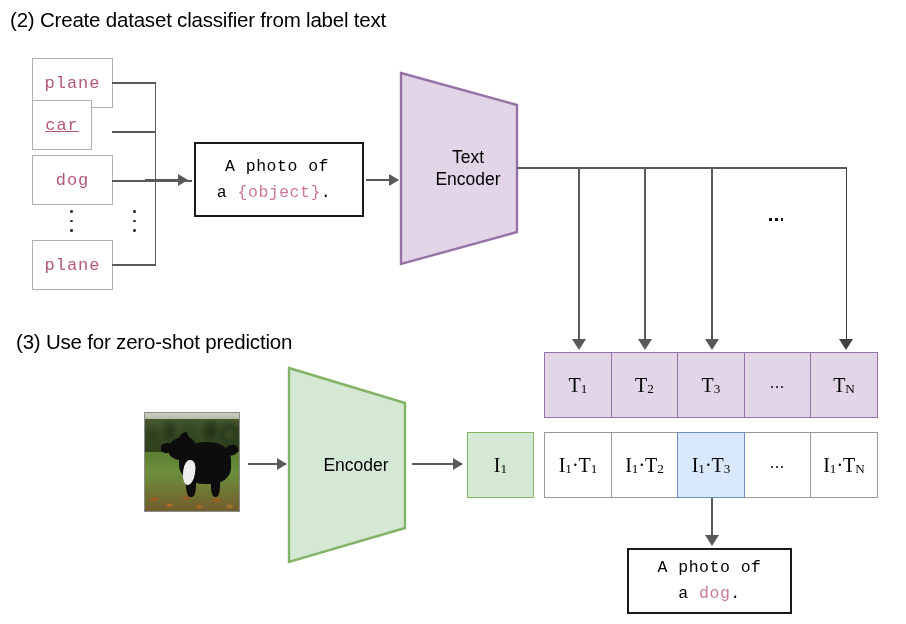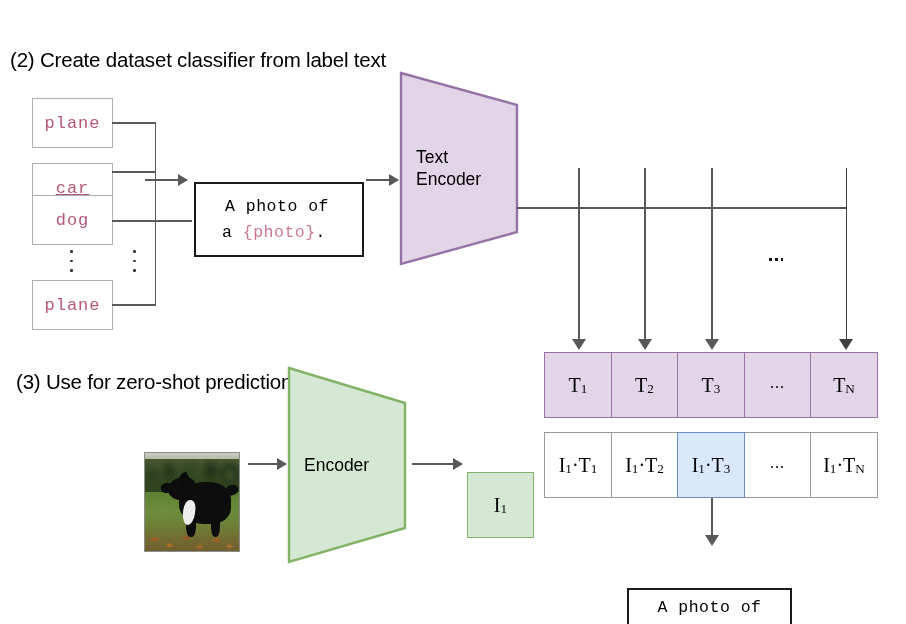--- a/index.html
+++ b/index.html
@@ -1,18 +1,18 @@
 <!DOCTYPE html>
 <html><head>
 <meta charset="utf-8">
 <style>
   html,body{margin:0;padding:0;background:#ffffff;}
   body{width:906px;height:624px;position:relative;overflow:hidden;
        font-family:"Liberation Sans",sans-serif;color:#000;}
-  .abs{position:absolute;margin-top:40px;}
+  .abs{position:absolute;}
 
   
   .heading{font-size:20.5px;letter-spacing:-0.2px;white-space:nowrap;color:#000;}
 
   
   .label-box{box-sizing:border-box;border:1.4px solid #b0b0b0;background:#fff;
              display:flex;align-items:center;justify-content:center;
              font-family:"Liberation Mono","DejaVu Sans Mono",monospace;
              font-size:17px;color:#b5567b;letter-spacing:1px;}
   .dots-v{display:flex;flex-direction:column;align-items:center;justify-content:space-between;
@@ -27,21 +27,21 @@
   .prompt-box{box-sizing:border-box;border:2.4px solid #1a1a1a;background:#fff;
               display:flex;flex-direction:column;align-items:center;justify-content:center;
               font-family:"Liberation Mono","DejaVu Sans Mono",monospace;
               font-size:16.5px;line-height:1.55;color:#000;letter-spacing:0.5px;}
   .pink{color:#cc7799;}
 
   
   .trap{position:absolute;}
   .trap svg{display:block;}
   .trap .lbl{position:absolute;left:0;right:0;top:50%;transform:translateY(-50%);
-             font-size:17.5px;line-height:1.3;color:#000;}
+             text-align:center;font-size:17.5px;line-height:1.3;color:#000;}
 
   
   .arrow-h{position:absolute;height:2.4px;background:#595959;}
   .arrow-h:after{content:"";position:absolute;right:-1px;top:50%;
                  transform:translateY(-50%);
                  border-left:10px solid #595959;
                  border-top:6.5px solid transparent;
                  border-bottom:6.5px solid transparent;}
   .arrow-v{position:absolute;width:1.7px;background:#3f3f3f;}
   .arrow-v:after{content:"";position:absolute;bottom:-10px;left:50%;
@@ -118,21 +118,21 @@
       background:#0c0d0c;border-radius:40%;transform:rotate(-18deg);}
 </style>
 </head>
 <body>
 
 <div class="abs heading" style="left:10px;top:8px;">(2) Create dataset classifier from label text</div>
 
 <div class="abs label-box" style="left:32px;top:58px;width:81px;height:50px;">
   <span>plane</span>
 </div>
-<div class="abs label-box" style="left:32px;top:123px;width:81px;height:50px;text-decoration:underline;">
+<div class="abs label-box" style="left:32px;top:100px;width:60px;height:50px;text-decoration:underline;">
   <span>car</span>
 </div>
 <div class="abs label-box" style="left:32px;top:155.2px;width:81px;height:50px;">
   <span>dog</span>
 </div>
 <div class="abs label-box" style="left:32px;top:240px;width:81px;height:50px;">
   <span>plane</span>
 </div>
 
 <div class="abs dots-v" style="left:70px;top:210px;">
@@ -151,21 +151,21 @@
 <div class="abs thin-h" style="left:112px;top:180px;width:80px;"></div>
 <div class="abs thin-h" style="left:112px;top:264px;width:44px;"></div>
 <div class="abs thin-v" style="left:154.5px;top:82px;height:50px;"></div>
 <div class="abs thin-v" style="left:154.5px;top:131px;height:135px;"></div>
 
 <div class="arrow-h" style="left:145px;top:179px;width:42px;"></div>
 
 <div class="abs prompt-box" style="left:194px;top:142px;width:170px;height:75px;">
   <div style="margin-left:-4px;">A photo of</div>
   <div style="margin-left:-10px;">
-    <span>a </span><span class="pink">{photo}</span><span>.</span>
+    <span>a </span><span class="pink">{object}</span><span>.</span>
   </div>
 </div>
 
 <div class="arrow-h" style="left:366px;top:179px;width:32px;"></div>
 
 <div class="trap" style="left:398px;top:70px;width:122px;height:197px;">
   <svg width="122" height="197" viewBox="0 0 122 197">
     <polygon points="3,3 119,35 119,162 3,194" fill="#e1d5e7" stroke="#9673a6" stroke-width="2.4"></polygon>
   </svg>
   <div class="lbl" style="padding-left:18px;">

